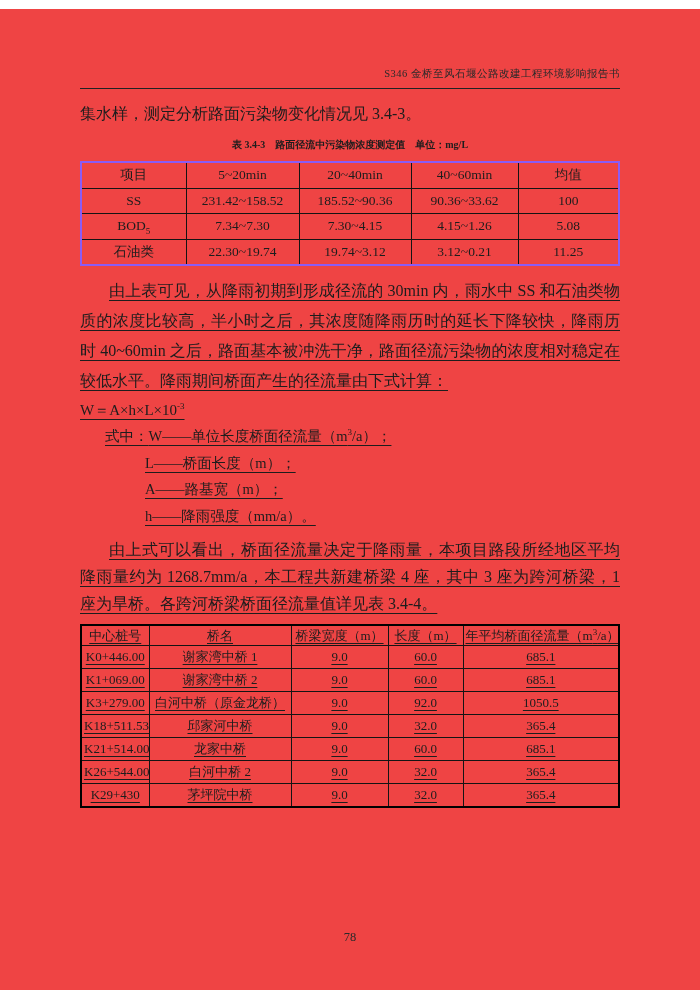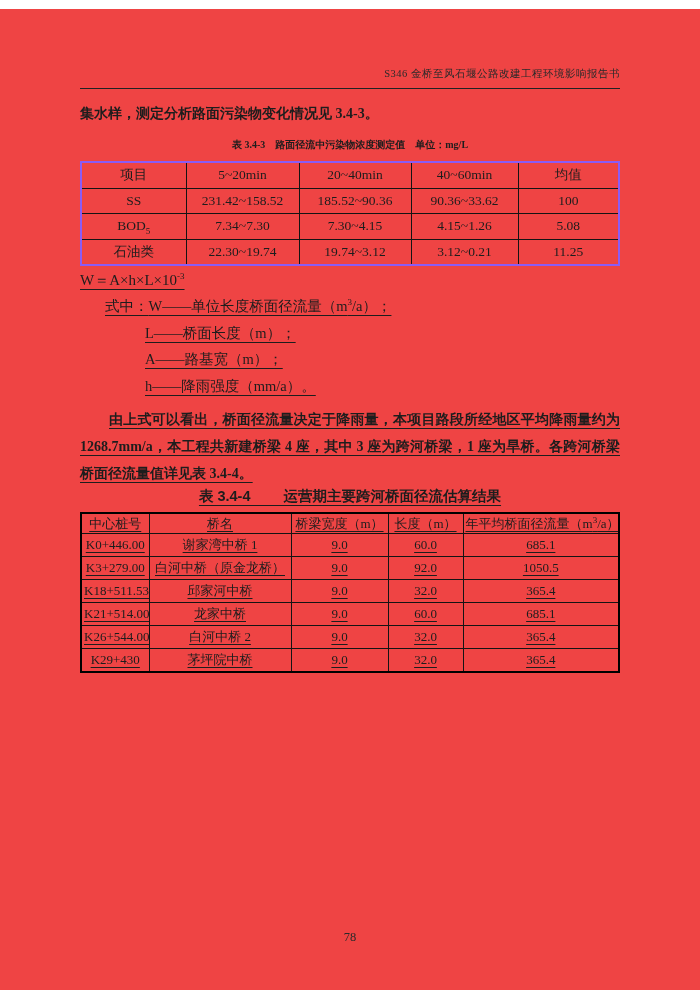--- a/index.html
+++ b/index.html
@@ -18,21 +18,21 @@
   
   .doc-header {
     padding-top:54px;
     padding-bottom:7px;
     border-bottom:1.5px solid #222;
     text-align:right;
   }
   .doc-header span { font-size:10.5px; letter-spacing:0.5px; color:#2a2a2a; }
 
   
-  .para { font-size:14px; line-height:30px; text-align:justify;font-weight:bold; }
+  .para { font-size:16px; line-height:30px; text-align:justify; }
   .p1 { margin-top:15px; line-height:19px; }
   .p2 { margin-top:10px; text-indent:29px; }
   .p3 { margin-top:7px; line-height:27px; text-indent:29px; }
 
   .u { text-decoration:underline; text-decoration-thickness:1px; text-underline-offset:4px; }
 
   
   .caption { text-align:center; font-weight:bold; font-size:10px; }
   .cap1 { margin-top:12px; line-height:20px; }
   .cap2 { margin-top:0; line-height:18px; font-family:"Liberation Sans","DejaVu Sans",sans-serif; font-size:14.5px; }
@@ -116,33 +116,33 @@
       <tr>
         <td><span>石油类</span><sub></sub></td>
         <td>22.30~19.74</td>
         <td>19.74~3.12</td>
         <td>3.12~0.21</td>
         <td>11.25</td>
       </tr>
     </tbody>
       </table>
 
+    <div class="para p2 u">由上表可见，从降雨初期到形成径流的 30min 内，雨水中 SS 和石油类物质的浓度比较高，半小时之后，其浓度随降雨历时的延长下降较快，降雨历时 40~60min 之后，路面基本被冲洗干净，路面径流污染物的浓度相对稳定在较低水平。降雨期间桥面产生的径流量由下式计算：</div>
 
     <div class="formula"><span class="u"><span>W＝A×h×L×10</span><sup>-3</sup></span></div>
 
     <div class="defs">
       <div class="def-line first u"><span>式中：</span><span>W——单位长度桥面径流量（m</span><sup>3</sup><span>/a）；</span></div>
       <div class="def-line u"><span>L——桥面长度（m）；</span><sup></sup><span></span></div>
       <div class="def-line u"><span>A——路基宽（m）；</span><sup></sup><span></span></div>
       <div class="def-line u"><span>h——降雨强度（mm/a）。</span><sup></sup><span></span></div>
     </div>
 
     <div class="para p3 u">由上式可以看出，桥面径流量决定于降雨量，本项目路段所经地区平均降雨量约为 1268.7mm/a，本工程共新建桥梁 4 座，其中 3 座为跨河桥梁，1 座为旱桥。各跨河桥梁桥面径流量值详见表 3.4-4。</div>
 
-    <div class="caption cap2 u">表 3.4-4　　 运营期主要跨河桥面径流估算结果</div>
 
     <table class="t2">
       <colgroup>
           <col style="width:68px">
           <col style="width:142px">
           <col style="width:97px">
           <col style="width:75px">
           <col>
         </colgroup>
       <tbody>
@@ -154,20 +154,27 @@
         <td><span>年平均桥面径流量（m</span><sup>3</sup><span>/a）</span></td>
       </tr>
       <tr>
         <td>K0+446.00</td>
         <td>谢家湾中桥 1</td>
         <td>9.0</td>
         <td>60.0</td>
         <td>685.1</td>
       </tr>
       <tr>
+        <td>K1+069.00</td>
+        <td>谢家湾中桥 2</td>
+        <td>9.0</td>
+        <td>60.0</td>
+        <td>685.1</td>
+      </tr>
+      <tr>
         <td>K3+279.00</td>
         <td>白河中桥（原金龙桥）</td>
         <td>9.0</td>
         <td>92.0</td>
         <td>1050.5</td>
       </tr>
       <tr>
         <td>K18+511.53</td>
         <td>邱家河中桥</td>
         <td>9.0</td>

